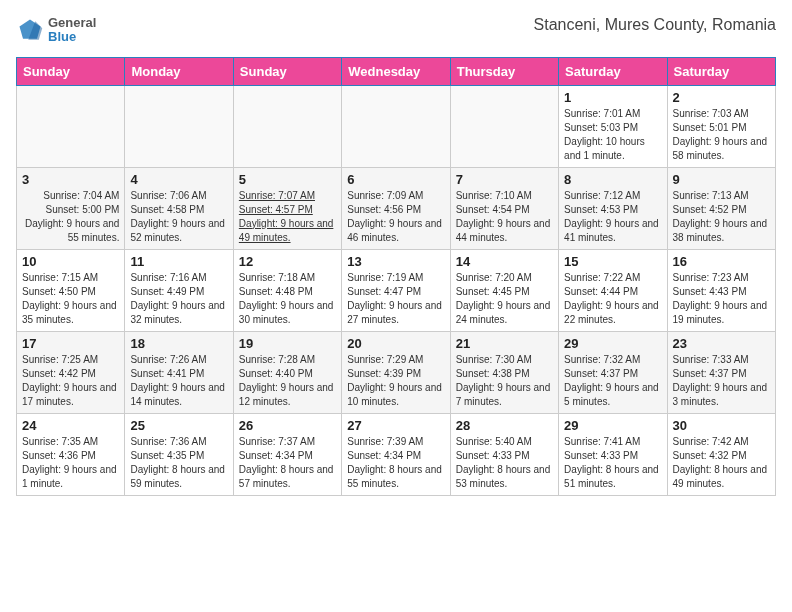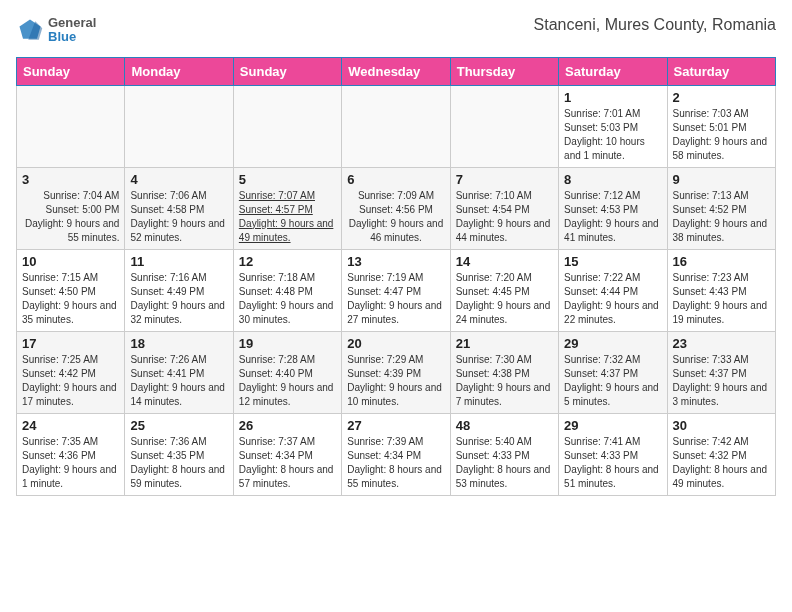--- a/index.html
+++ b/index.html
@@ -156,21 +156,21 @@
 Daylight: 9 hours and 52 minutes.</div>
         </td>
         <td>
           <span class="day-number">5</span>
           <div class="day-info" style="white-space: pre-line; text-decoration: underline;">Sunrise: 7:07 AM
 Sunset: 4:57 PM
 Daylight: 9 hours and 49 minutes.</div>
         </td>
         <td>
           <span class="day-number">6</span>
-          <div class="day-info" style="white-space: pre-line; text-align: center;">Sunrise: 7:09 AM
+          <div class="day-info" style="white-space: pre-line;">Sunrise: 7:09 AM
 Sunset: 4:56 PM
 Daylight: 9 hours and 46 minutes.</div>
         </td>
         <td>
           <span class="day-number">7</span>
           <div class="day-info" style="white-space: pre-line;">Sunrise: 7:10 AM
 Sunset: 4:54 PM
 Daylight: 9 hours and 44 minutes.</div>
         </td>
         <td>
@@ -293,21 +293,21 @@
 Sunset: 4:34 PM
 Daylight: 8 hours and 57 minutes.</div>
         </td>
         <td>
           <span class="day-number">27</span>
           <div class="day-info" style="white-space: pre-line;">Sunrise: 7:39 AM
 Sunset: 4:34 PM
 Daylight: 8 hours and 55 minutes.</div>
         </td>
         <td>
-          <span class="day-number">48</span>
+          <span class="day-number">28</span>
           <div class="day-info" style="white-space: pre-line;">Sunrise: 5:40 AM
 Sunset: 4:33 PM
 Daylight: 8 hours and 53 minutes.</div>
         </td>
         <td>
           <span class="day-number">29</span>
           <div class="day-info" style="white-space: pre-line;">Sunrise: 7:41 AM
 Sunset: 4:33 PM
 Daylight: 8 hours and 51 minutes.</div>
         </td>

